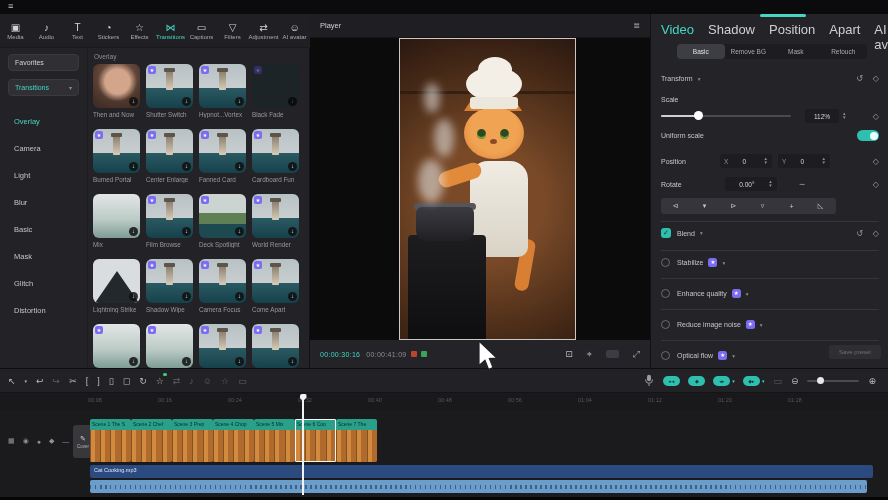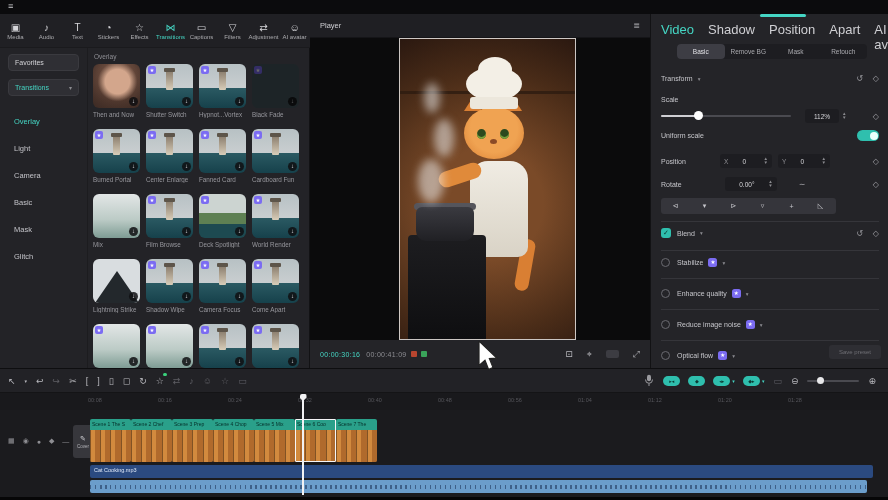--- a/index.html
+++ b/index.html
@@ -217,25 +217,27 @@
     <div id="sidebar">
       <div class="side-box">
         <span>Favorites</span>
       </div>
       <div class="side-box teal">
         <span>Transitions</span>
         <span class="car">▾</span>
       </div>
       <div id="side-list">
           <div class="side-item active">Overlay</div>
+          <div class="side-item">Camera</div>
           <div class="side-item">Light</div>
-          <div class="side-item">Camera</div>
+          <div class="side-item">Blur</div>
           <div class="side-item">Basic</div>
           <div class="side-item">Mask</div>
           <div class="side-item">Glitch</div>
+          <div class="side-item">Distortion</div>
         </div>
     </div>
     <div id="library">
       <div id="lib-title">Overlay</div>
       <div id="lib-grid">
           <div class="lib-item">
             <div class="thumb t-portrait">
               <span class="badge-dl">↓</span>
             </div>
             <div class="lib-name">Then and Now</div>

